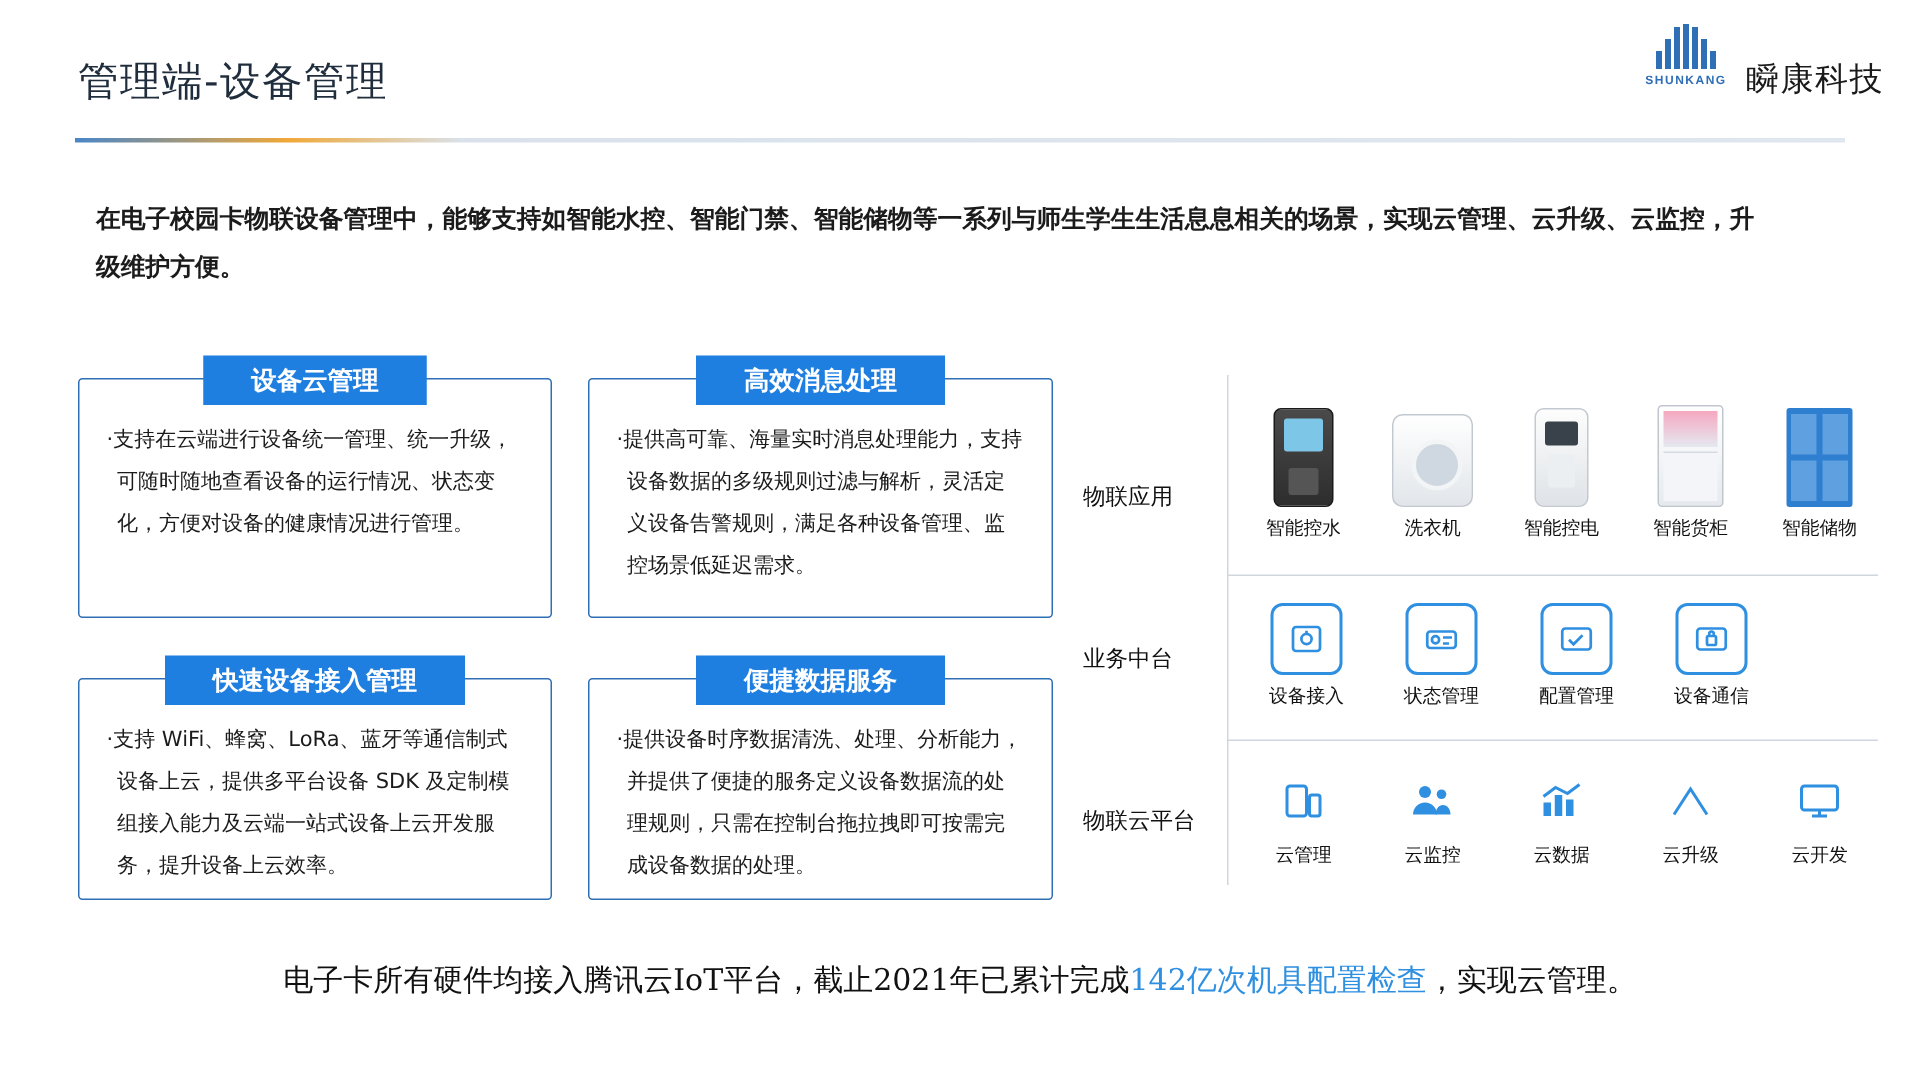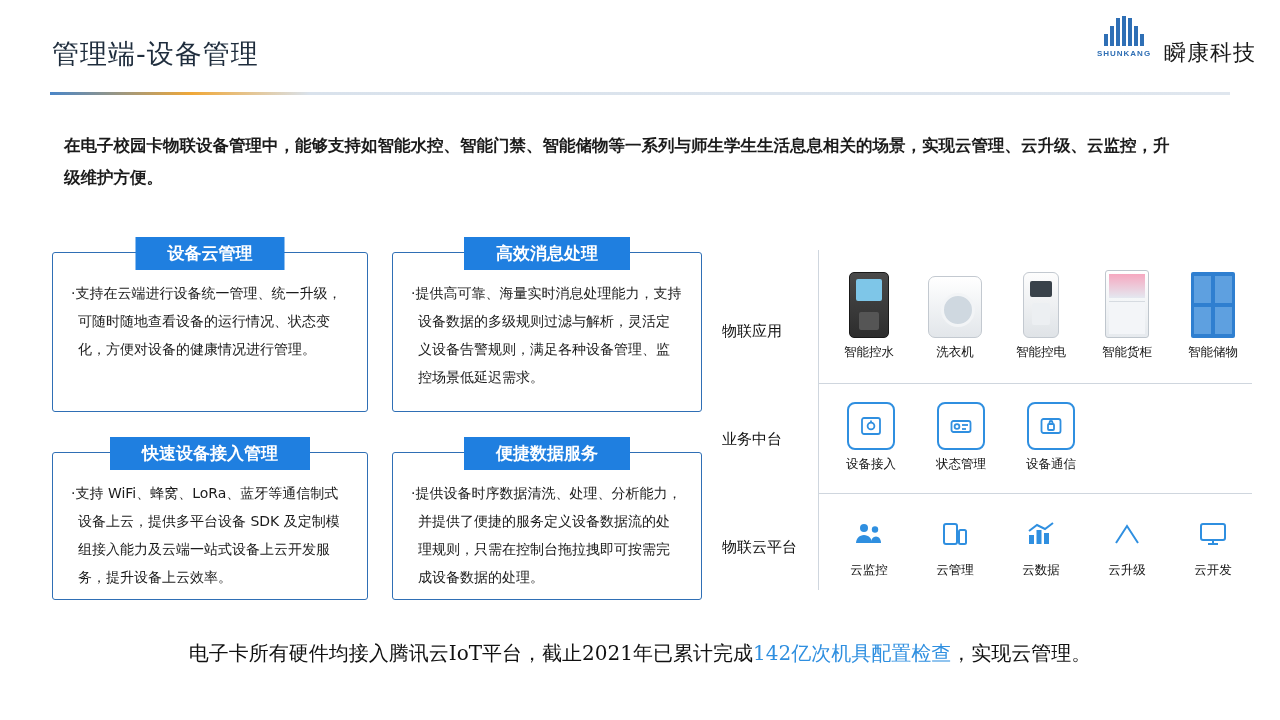--- a/index.html
+++ b/index.html
@@ -212,52 +212,61 @@
             <line x1="13" y1="11" x2="19" y2="11"></line>
             <line x1="13" y1="15" x2="17" y2="15"></line>
         </svg>
       </div>
       <div class="cap">状态管理</div>
     </div>
     <div class="cell" style="width:90px">
       <div class="midicon">
         <svg width="24" height="24" viewBox="0 0 24 24" fill="none" stroke="#2f8fe0" stroke-width="1.8">
           <rect x="2.5" y="5" width="19" height="14" rx="2"></rect>
+            <polyline points="7,12.5 10,15.5 16,9.5"></polyline>
+        </svg>
+      </div>
+      <div class="cap">配置管理</div>
+    </div>
+    <div class="cell" style="width:90px">
+      <div class="midicon">
+        <svg width="24" height="24" viewBox="0 0 24 24" fill="none" stroke="#2f8fe0" stroke-width="1.8">
+          <rect x="2.5" y="5" width="19" height="14" rx="2"></rect>
             <rect x="9" y="10" width="6" height="6" rx="1"></rect>
             <path d="M10.5 10V8.5a1.5 1.5 0 0 1 3 0V10"></path>
         </svg>
       </div>
       <div class="cap">设备通信</div>
     </div>
   </div>
 
   <div class="row-label" style="top:288px">物联云平台</div>
   <div class="cellrow" style="top:262px">
+    <div class="cell" style="width:86px">
+      <div class="platicon">
+        <svg width="28" height="26" viewBox="0 0 28 26" fill="none" stroke="#2f8fe0" stroke-width="2">
+          <rect x="3" y="3" width="13" height="20" rx="2"></rect>
+            <rect x="18" y="9" width="7" height="14" rx="1.5"></rect>
+        </svg>
+      </div>
+      <div class="cap">云管理</div>
+    </div>
     <div class="cell" style="width:86px">
       <div class="platicon">
         <svg width="30" height="26" viewBox="0 0 30 26" fill="#2f8fe0">
           <circle cx="10" cy="7" r="4"></circle>
             <circle cx="21" cy="8.5" r="3.2"></circle>
           <path d="M2 22c0-4.4 3.6-8 8-8s8 3.6 8 8z"></path>
             <path d="M17 22c0-3.6 2.2-6.4 5-6.4S27 18.4 27 22z"></path>
         </svg>
       </div>
       <div class="cap">云监控</div>
     </div>
     <div class="cell" style="width:86px">
       <div class="platicon">
-        <svg width="28" height="26" viewBox="0 0 28 26" fill="none" stroke="#2f8fe0" stroke-width="2">
-          <rect x="3" y="3" width="13" height="20" rx="2"></rect>
-            <rect x="18" y="9" width="7" height="14" rx="1.5"></rect>
-        </svg>
-      </div>
-      <div class="cap">云管理</div>
-    </div>
-    <div class="cell" style="width:86px">
-      <div class="platicon">
         <svg width="28" height="26" viewBox="0 0 28 26" fill="#2f8fe0">
           <rect x="2" y="14" width="5" height="9"></rect>
             <rect x="9.5" y="9" width="5" height="14"></rect>
             <rect x="17" y="12" width="5" height="11"></rect>
           <polyline points="2,10 10,4 18,8 26,2" fill="none" stroke="#2f8fe0" stroke-width="2"></polyline>
         </svg>
       </div>
       <div class="cap">云数据</div>
     </div>
     <div class="cell" style="width:86px">

